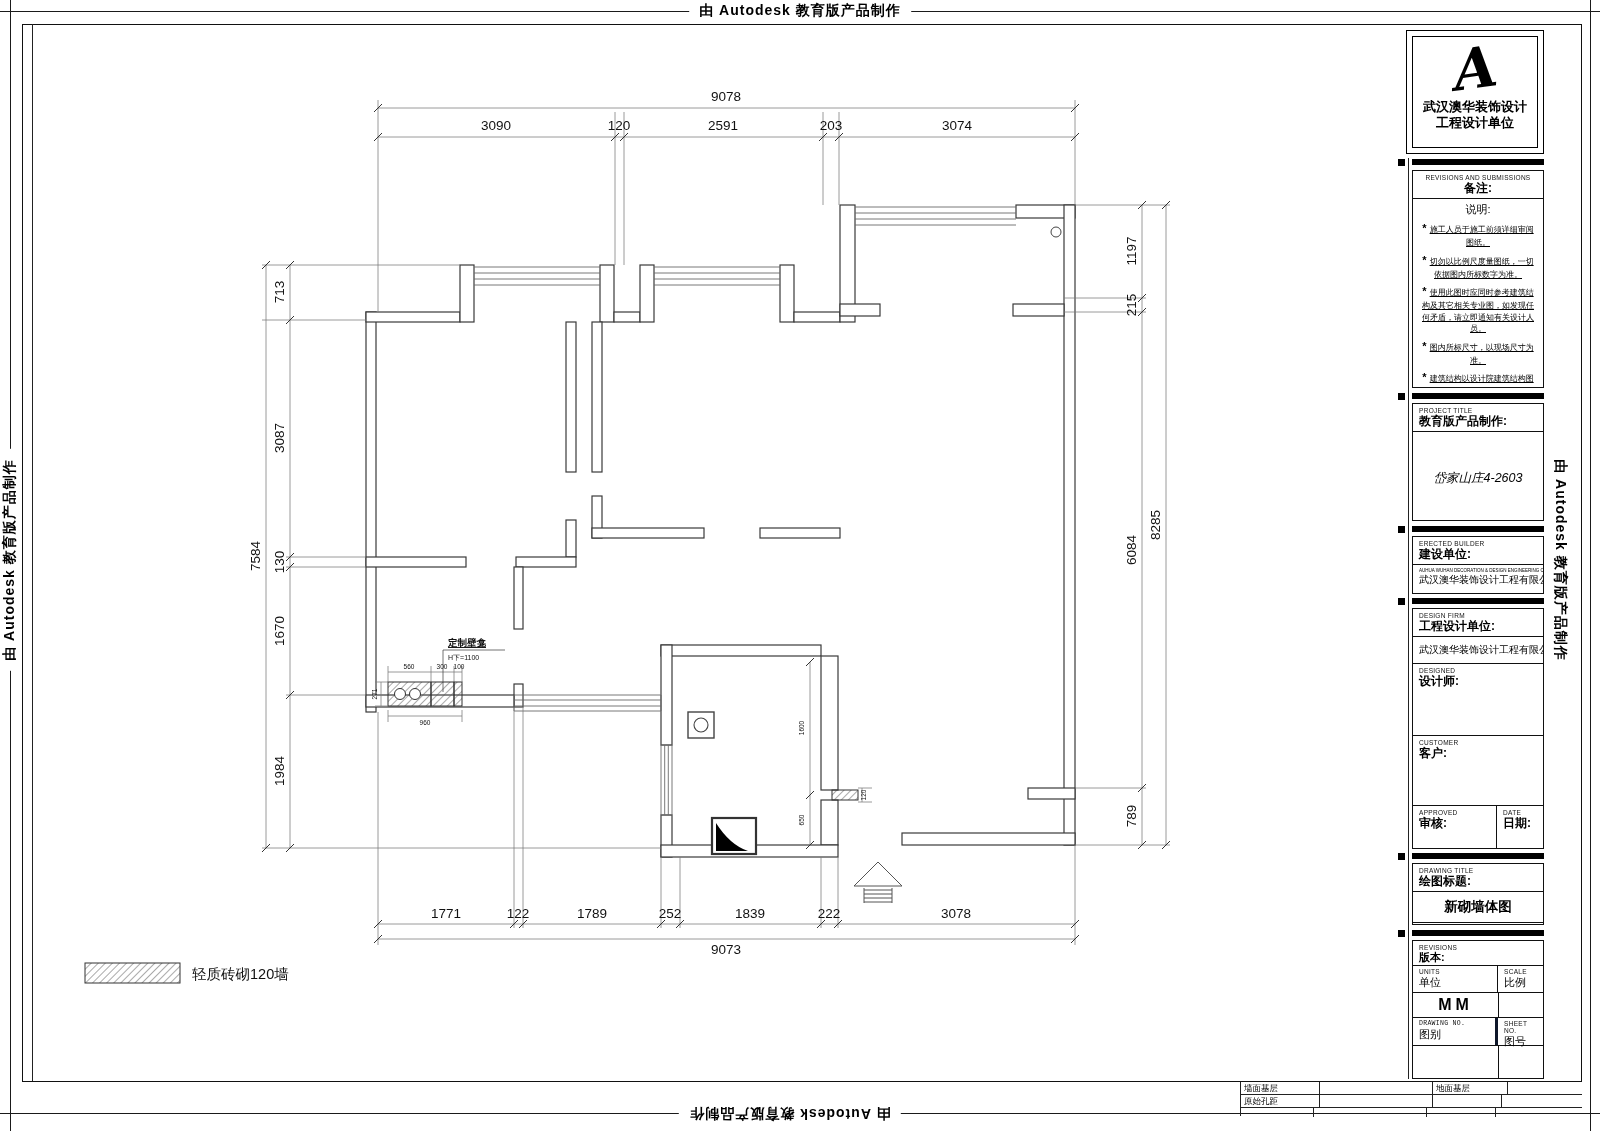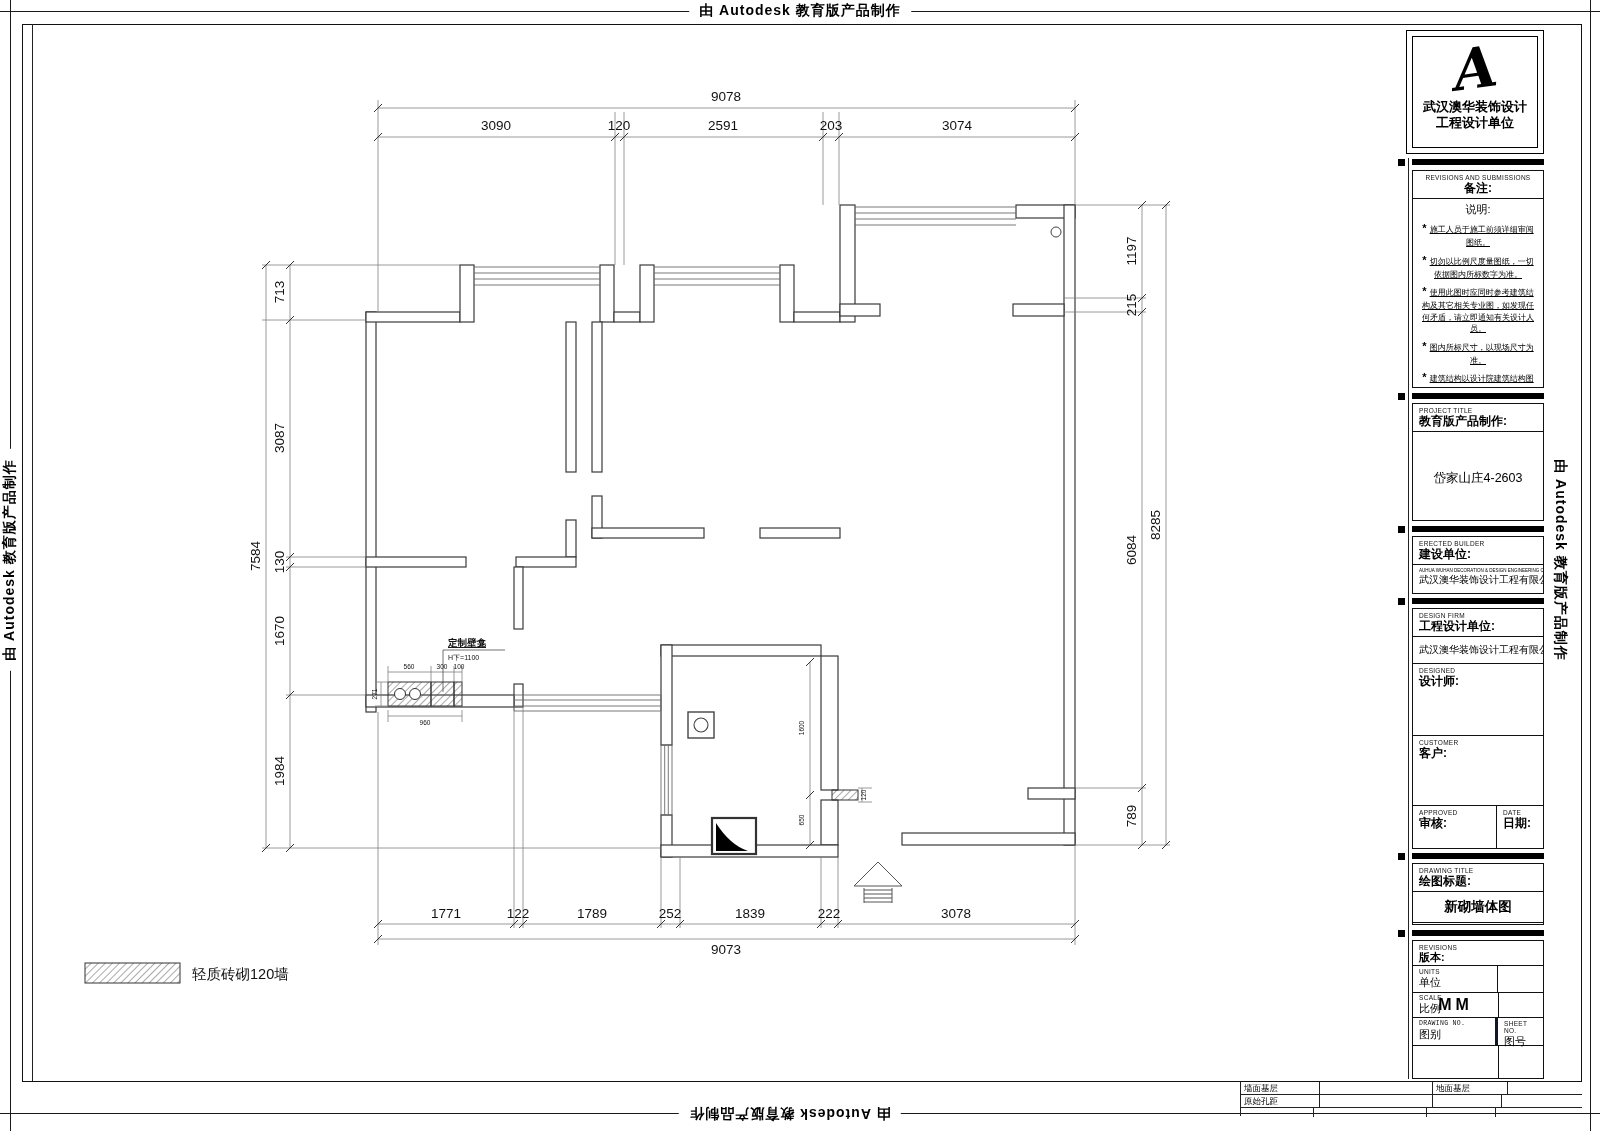--- a/index.html
+++ b/index.html
@@ -335,21 +335,21 @@
 
 </div>
 
 <div class="abs sqm" style="left:1398px;top:393px;"></div>
 <div class="abs bar" style="left:1412px;top:393px;width:132px;"></div>
 
 <div class="abs tb-box" style="left:1412px;top:403px;width:132px;height:118px;">
   <div class="en">PROJECT TITLE</div>
   <div class="cnlabel">教育版产品制作:</div>
   <div class="rule"></div>
-  <div class="center-val" style="font-size:12.5px;margin-top:38px;">岱家山庄4-2603</div>
+  <div class="center-val" style="font-size:12.5px;margin-top:38px;font-style:italic;">岱家山庄4-2603</div>
 </div>
 
 <div class="abs sqm" style="left:1398px;top:526px;"></div>
 <div class="abs bar" style="left:1412px;top:526px;width:132px;"></div>
 
 <div class="abs tb-box" style="left:1412px;top:536px;width:132px;height:58px;">
   <div class="en">ERECTED BUILDER</div>
   <div class="cnlabel">建设单位:</div>
   <div class="rule"></div>
   <div style="font-size:4.5px;white-space:nowrap;">AUHUA WUHAN DECORATION &amp; DESIGN ENGINEERING CO.,LTD</div>
@@ -399,21 +399,21 @@
 </div>
 
 <div class="abs sqm" style="left:1398px;top:930px;"></div>
 <div class="abs bar" style="left:1412px;top:930px;width:132px;"></div>
 
 <div class="abs tb-box" style="left:1412px;top:940px;width:132px;height:139px;padding:0;">
   <div style="padding:3px 6px;height:24px;box-sizing:border-box;">
     <div class="en">REVISIONS</div>
     <div class="cnlabel" style="font-size:11px;">版本:</div>
   </div>
-  <div style="display:flex;border-top:1px solid #111;height:26px;flex-direction:column;">
+  <div style="display:flex;border-top:1px solid #111;height:26px;">
     <div style="width:85px;padding:2px 6px;box-sizing:border-box;border-right:1px solid #111;">
       <div class="en">UNITS</div>
       <div style="font-size:11px;">单位</div>
     </div>
     <div style="flex:1;padding:2px 6px;box-sizing:border-box;">
       <div class="en">SCALE</div>
       <div style="font-size:11px;">比例</div>
     </div>
   </div>
   <div style="display:flex;border-top:1px solid #111;height:24px;">

